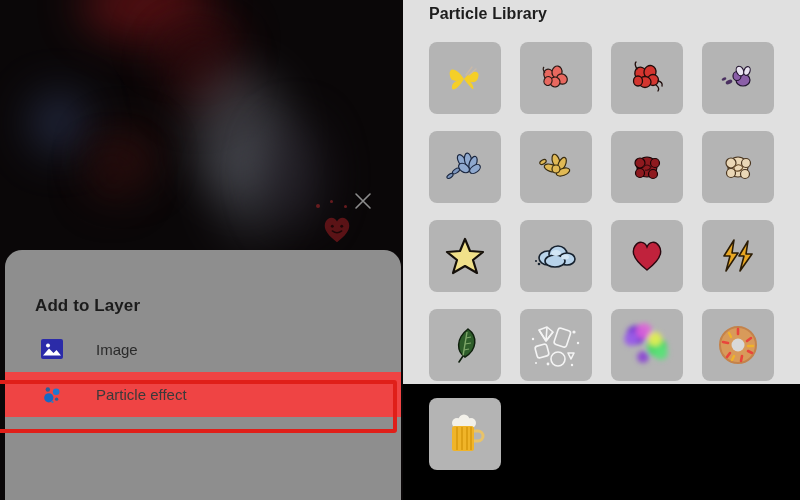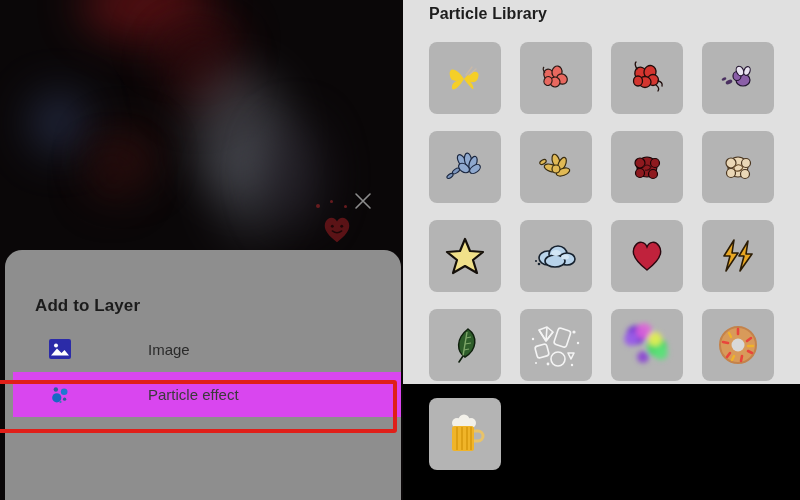--- a/index.html
+++ b/index.html
@@ -54,29 +54,28 @@
     border-radius: 17px 17px 0 0;
     overflow: hidden;
   }
   .dialog-title {
     position: absolute; left: 30px; top: 28px;
     font-size: 17px; font-weight: bold; color: #1b1b1b;
     letter-spacing: .1px;
     margin-top: 18px;
   }
   .dialog-row {
-    position: absolute; left: 8px; width: 428px; height: 44px;
+    position: absolute; left: 0; width: 428px; height: 44px;
     display: flex; align-items: center;
     cursor: pointer;
-    gap: 44px;
   }
   .row-image { top: 77px; }
   .row-particle {
     top: 122px; height: 45px;
-    background: #d946ef;
+    background: #ef4444;
   }
   .row-icon {
     width: 26px; height: 26px; margin-left: 34px;
     display: flex; align-items: center; justify-content: center;
     flex: 0 0 auto;
   }
   .row-label {
     margin-left: 31px; font-size: 15px; color: #2a2a2a;
   }
   .row-particle .row-label { color: #3a3a3a; }

